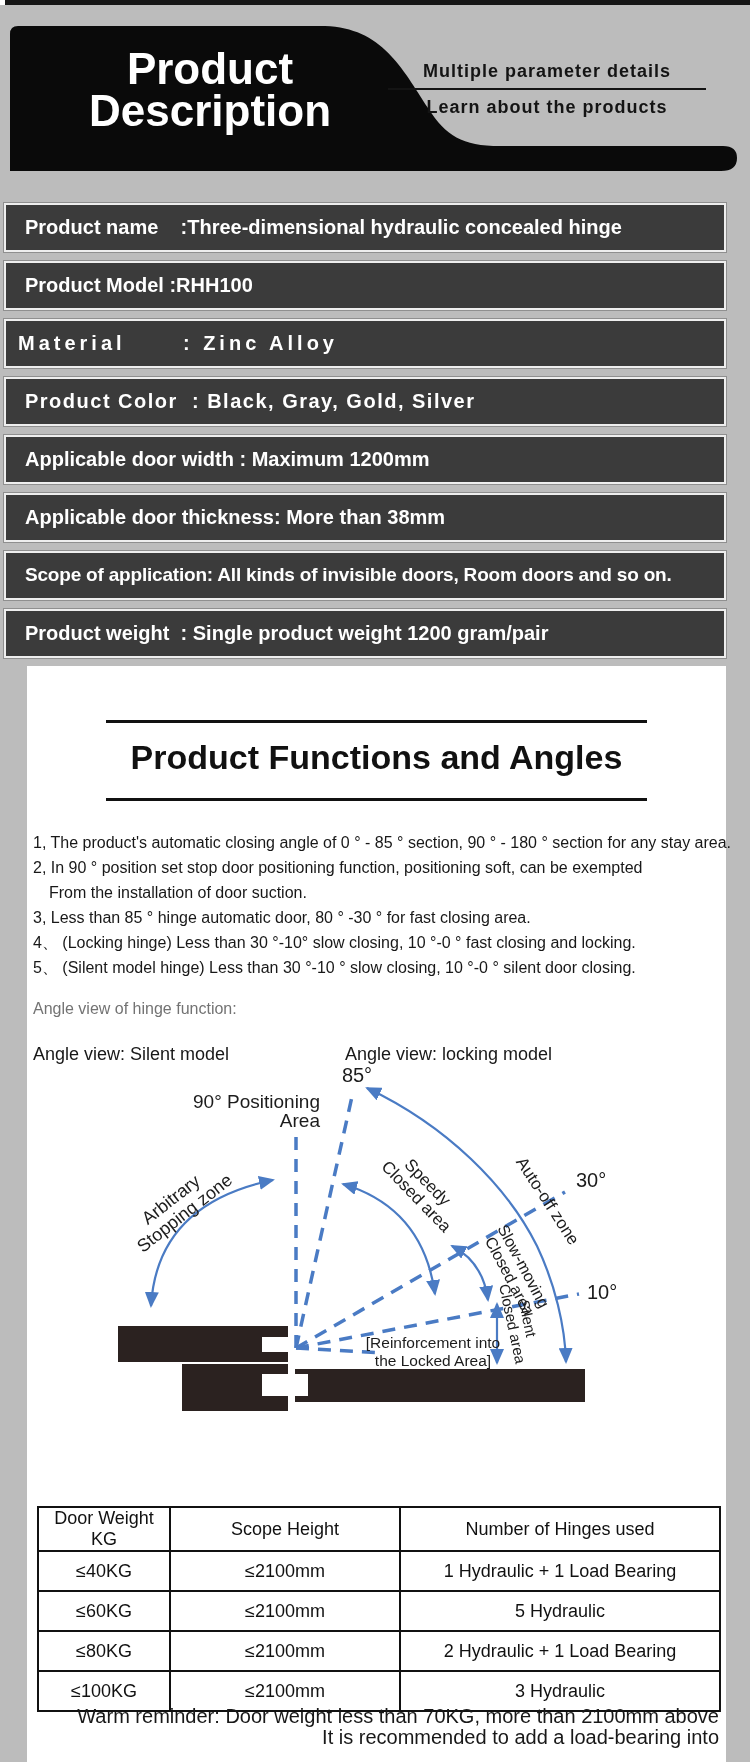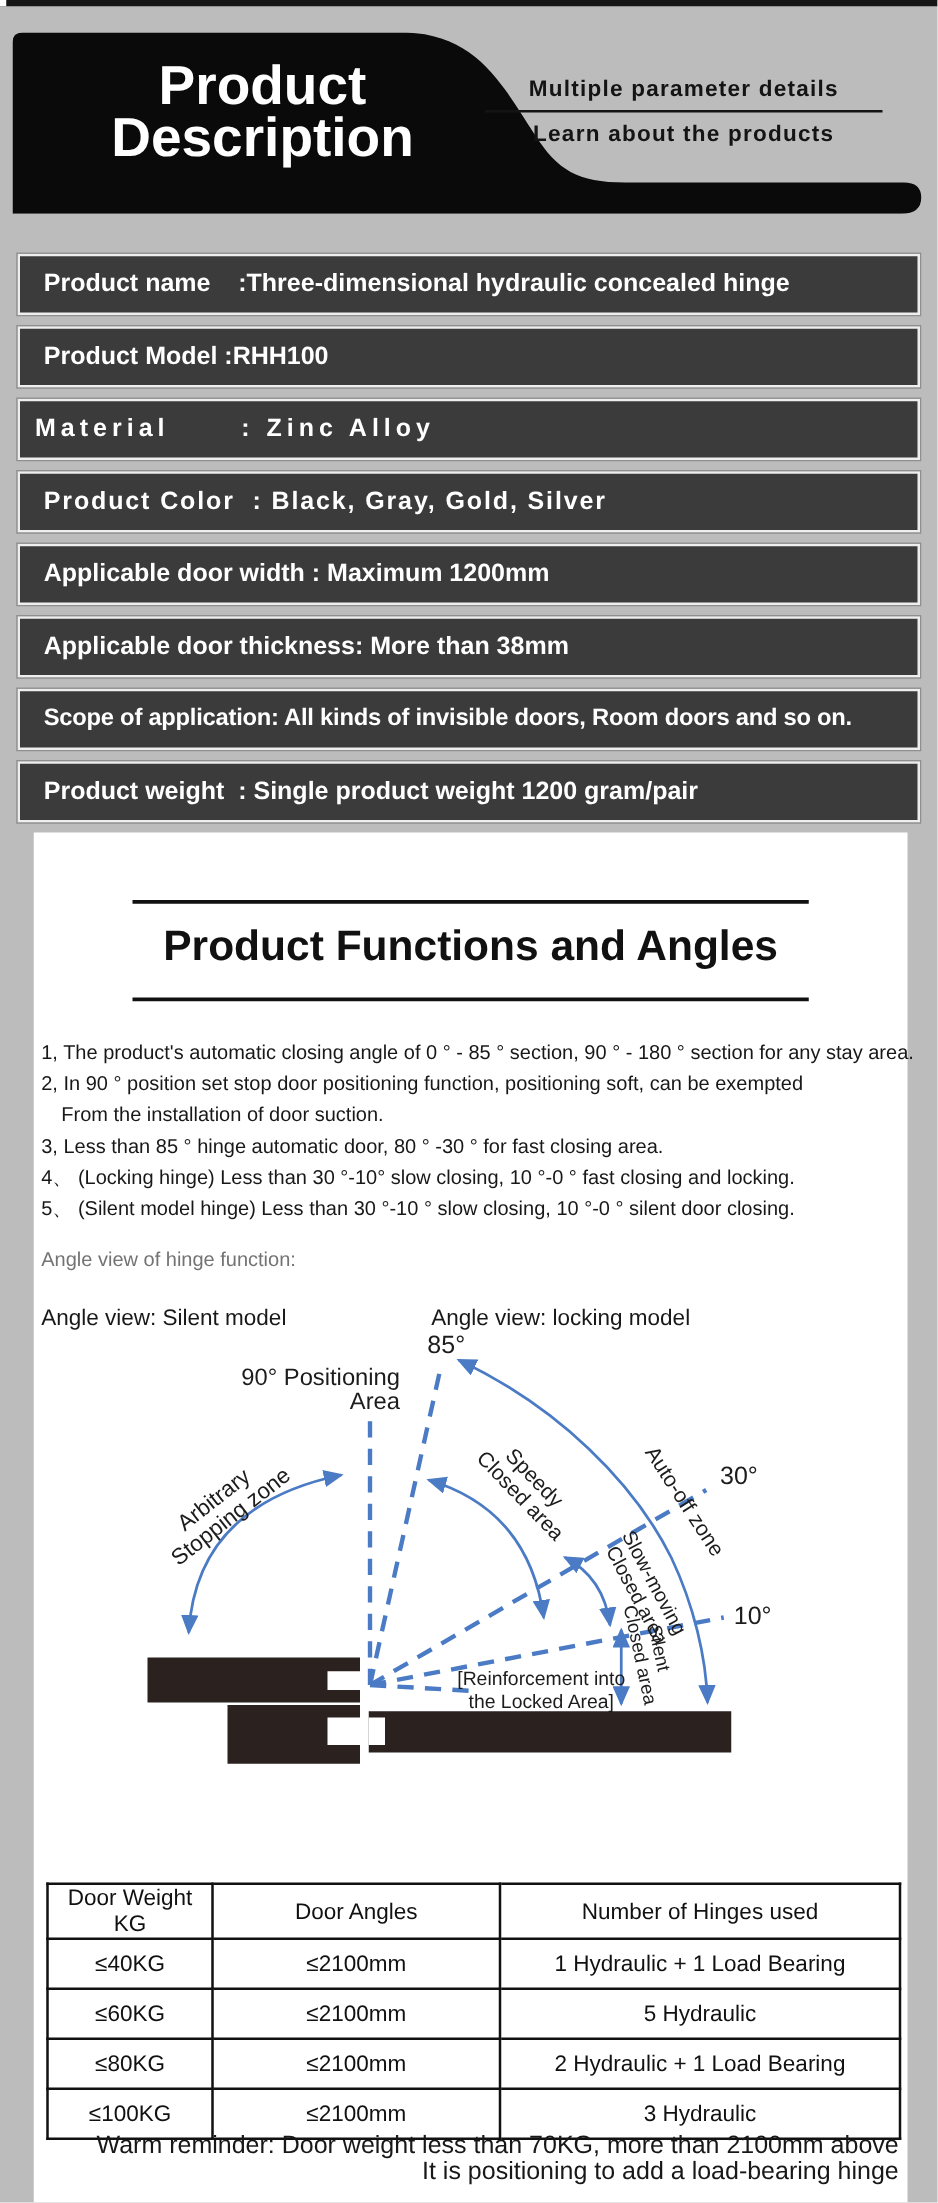--- a/index.html
+++ b/index.html
@@ -23,21 +23,21 @@
     text-align:center;letter-spacing:0px;
   }
   .header-taglines{
     position:absolute;top:30px;left:378px;width:318px;
     text-align:center;color:#141414;
   }
   .tagline{font-size:18px;font-weight:bold;letter-spacing:1px;line-height:22px;padding:4px 0;}
   .tagline-divider{height:0;border-top:2px solid #141414;margin:2px 0;}
 
   
-  .spec-bars{position:absolute;top:203px;left:14px;width:722px;}
+  .spec-bars{position:absolute;top:203px;left:4px;width:722px;}
   .spec-bar{
     box-sizing:border-box;width:722px;height:49px;margin-bottom:9px;
     background:#3b3b3b;border:2px solid #eeeeee;box-shadow:0 0 0 1px #8f8f8f;
     color:#ffffff;font-weight:bold;font-size:20px;line-height:44px;
     padding-left:19px;white-space:pre;overflow:hidden;
   }
   .spec-bar.spaced{letter-spacing:4px;padding-left:12px;}
   .spec-bar:nth-child(4){letter-spacing:1.5px;}
   .spec-bar:nth-child(7){font-size:19px;letter-spacing:-0.2px;}
 
@@ -207,21 +207,21 @@
 
     <table class="spec-table">
       <colgroup>
           <col class="col-w">
           <col class="col-h">
           <col class="col-n">
         </colgroup>
       <thead>
           <tr id="table-head-row">
             <th>Door Weight KG</th>
-            <th>Door Angles</th>
+            <th>Scope Height</th>
             <th>Number of Hinges used</th>
           </tr>
         </thead>
       <tbody id="table-body">
           <tr>
             <td>≤40KG</td>
             <td>≤2100mm</td>
             <td>1 Hydraulic + 1 Load Bearing</td>
           </tr>
           <tr>
@@ -237,16 +237,16 @@
           <tr>
             <td>≤100KG</td>
             <td>≤2100mm</td>
             <td>3 Hydraulic</td>
           </tr>
         </tbody>
     </table>
 
     <div class="footnote">
       <div>Warm reminder: Door weight less than 70KG, more than 2100mm above</div>
-      <div>It is positioning to add a load-bearing hinge</div>
+      <div>It is recommended to add a load-bearing into</div>
     </div>
   </div>
 </div>
 
 </body></html>

